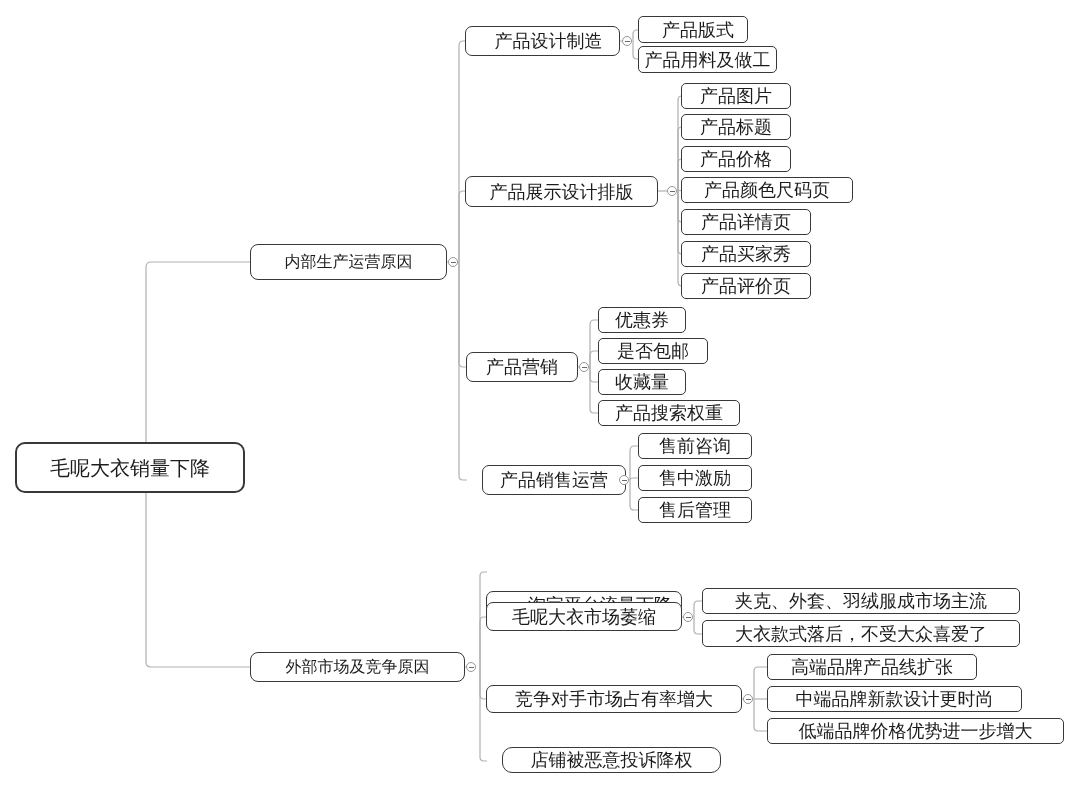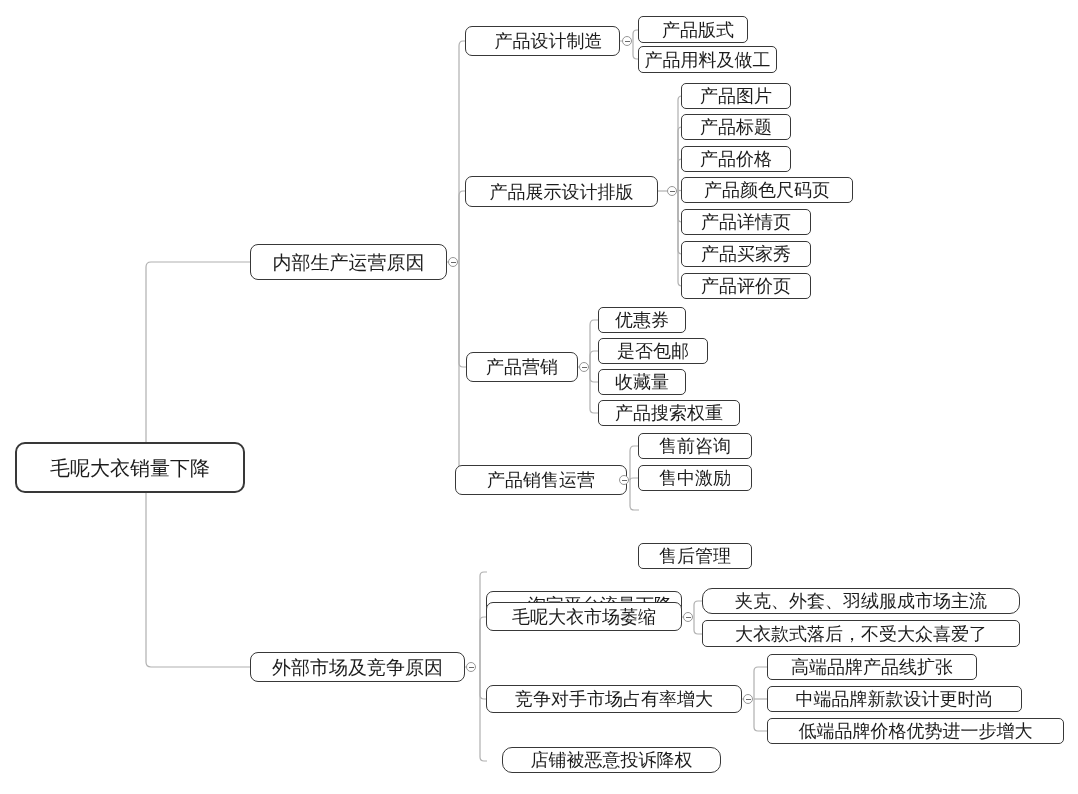--- a/index.html
+++ b/index.html
@@ -4,21 +4,21 @@
 <style>
   html,body{margin:0;padding:0;background:#ffffff;}
   body{width:1078px;height:794px;overflow:hidden;font-family:"Liberation Serif","DejaVu Serif",serif;}
   .canvas{position:relative;width:1078px;height:794px;background:#ffffff;}
   svg.links{position:absolute;left:0;top:0;z-index:1;}
   svg.links path{fill:none;stroke:#b0b0b0;stroke-width:1.2;}
   .node{position:absolute;z-index:2;box-sizing:border-box;display:flex;align-items:center;justify-content:center;
         background:#ffffff;border:1.5px solid #383838;color:#1c1c1c;white-space:nowrap;
         line-height:1;border-radius:5px;font-size:18px;}
   .root{border-radius:10px;border-width:2px;font-size:20px;}
-  .l1{border-radius:8px;font-size:19px;}
+  .l1{border-radius:8px;font-size:16px;}
   .l2{border-radius:7px;font-size:18px;}
   .leaf{border-radius:5px;font-size:18px;}
   .collapse{position:absolute;z-index:3;width:10px;height:10px;box-sizing:border-box;border:1px solid #979797;
             border-radius:50%;background:#ffffff;display:flex;align-items:center;justify-content:center;cursor:pointer;}
   .collapse .minus{width:5px;height:1px;background:#6a6a6a;}
 </style>
 </head>
 <body>
 
 <div class="canvas">
@@ -74,48 +74,48 @@
   </svg>
 
   <div class="node root" style="left:15px;top:442px;width:230px;height:51px;">毛呢大衣销量下降</div>
 
   <div class="node l1" style="left:250px;top:244px;width:197px;height:36px;">内部生产运营原因</div>
   <div class="node l1" style="left:250px;top:652px;width:215px;height:30px;">外部市场及竞争原因</div>
 
   <div class="node l2" style="left:465px;top:26px;width:155px;height:30px;padding-left:12px;">产品设计制造</div>
   <div class="node l2" style="left:465px;top:176px;width:193px;height:31px;">产品展示设计排版</div>
   <div class="node l2" style="left:466px;top:352px;width:112px;height:30px;">产品营销</div>
-  <div class="node l2" style="left:455px;top:465px;width:172px;height:30px;">产品销售运营</div>
+  <div class="node l2" style="left:482px;top:465px;width:144px;height:30px;">产品销售运营</div>
 
   <div class="node leaf" style="left:638px;top:16px;width:110px;height:27px;padding-left:10px;">产品版式</div>
   <div class="node leaf" style="left:638px;top:46px;width:139px;height:27px;">产品用料及做工</div>
 
   <div class="node leaf" style="left:681px;top:83px;width:110px;height:26px;">产品图片</div>
   <div class="node leaf" style="left:681px;top:114px;width:110px;height:26px;">产品标题</div>
   <div class="node leaf" style="left:681px;top:146px;width:110px;height:26px;">产品价格</div>
   <div class="node leaf" style="left:681px;top:177px;width:172px;height:26px;">产品颜色尺码页</div>
   <div class="node leaf" style="left:681px;top:209px;width:130px;height:26px;">产品详情页</div>
   <div class="node leaf" style="left:681px;top:241px;width:130px;height:26px;text-align:right;">产品买家秀</div>
   <div class="node leaf" style="left:681px;top:273px;width:130px;height:26px;">产品评价页</div>
 
   <div class="node leaf" style="left:598px;top:307px;width:88px;height:26px;">优惠券</div>
   <div class="node leaf" style="left:598px;top:338px;width:110px;height:26px;">是否包邮</div>
   <div class="node leaf" style="left:598px;top:369px;width:88px;height:26px;">收藏量</div>
   <div class="node leaf" style="left:598px;top:400px;width:142px;height:26px;">产品搜索权重</div>
 
   <div class="node leaf" style="left:638px;top:433px;width:114px;height:26px;">售前咨询</div>
   <div class="node leaf" style="left:638px;top:465px;width:114px;height:26px;">售中激励</div>
-  <div class="node leaf" style="left:638px;top:497px;width:114px;height:26px;margin-top:46px;">售后管理</div>
+  <div class="node leaf" style="left:638px;top:497px;width:114px;height:26px;">售后管理</div>
 
   <div class="node l2" style="left:486px;top:591px;width:196px;height:27px;padding-left:32px;">淘宝平台流量下降</div>
   <div class="node l2" style="left:486px;top:602px;width:196px;height:29px;">毛呢大衣市场萎缩</div>
   <div class="node l2" style="left:486px;top:685px;width:256px;height:28px;">竞争对手市场占有率增大</div>
   <div class="node l2" style="left:502px;top:747px;width:219px;height:26px;border-radius:10px;">店铺被恶意投诉降权</div>
 
-  <div class="node leaf" style="left:702px;top:588px;width:318px;height:26px;border-radius:10px;">夹克、外套、羽绒服成市场主流</div>
+  <div class="node leaf" style="left:702px;top:588px;width:318px;height:26px;">夹克、外套、羽绒服成市场主流</div>
   <div class="node leaf" style="left:702px;top:620px;width:318px;height:27px;">大衣款式落后，不受大众喜爱了</div>
 
   <div class="node leaf" style="left:767px;top:654px;width:210px;height:26px;">高端品牌产品线扩张</div>
   <div class="node leaf" style="left:767px;top:686px;width:255px;height:26px;">中端品牌新款设计更时尚</div>
   <div class="node leaf" style="left:767px;top:718px;width:297px;height:26px;">低端品牌价格优势进一步增大</div>
 
   <div class="collapse" style="left:448px;top:257px;">
       <span class="minus"></span>
     </div>
   <div class="collapse" style="left:622px;top:36px;">

